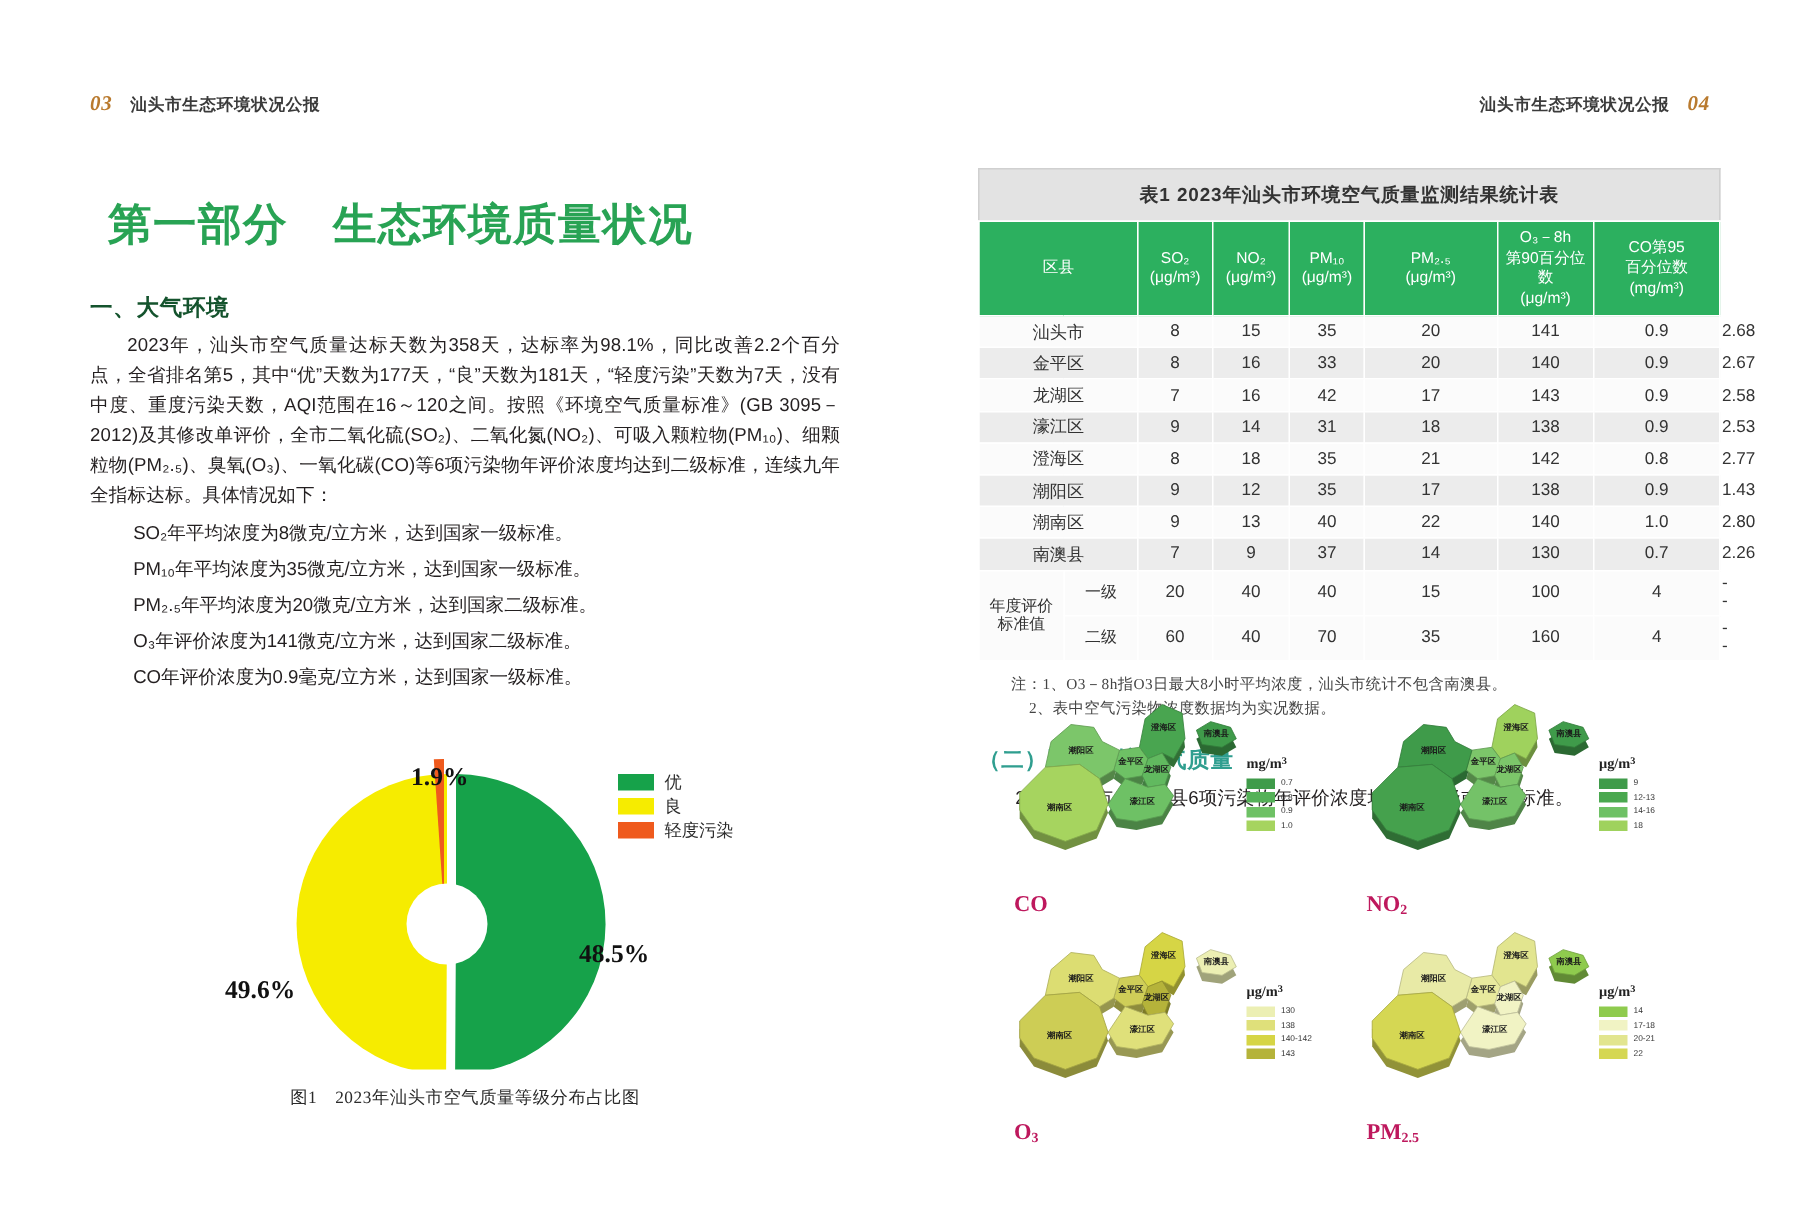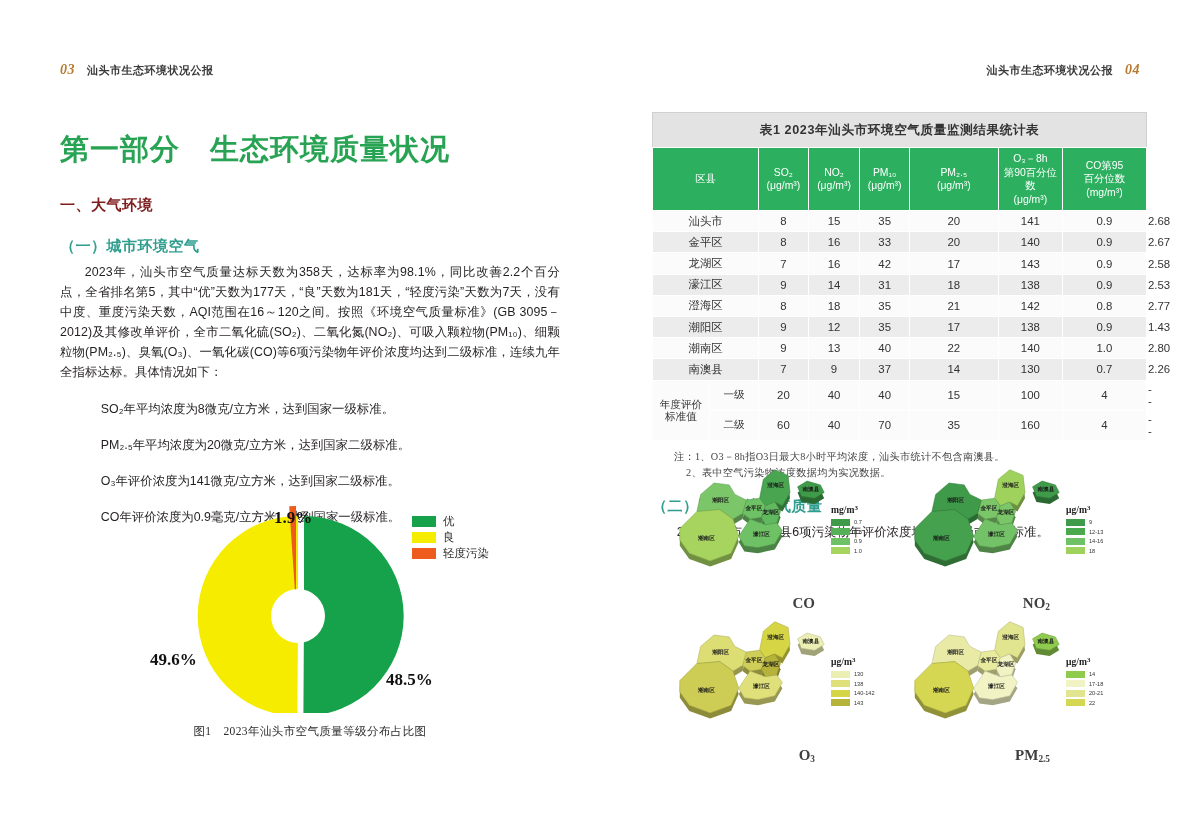--- a/index.html
+++ b/index.html
@@ -27,45 +27,45 @@
   .col-left  { position: absolute; left: 60px;  top: 120px; width: 500px; }
   .col-right { position: absolute; left: 652px; top: 112px; width: 495px; }
 
   
   #part-title {
     font-size: 29px; font-weight: bold; color: #28a354;
     letter-spacing: 1px; margin: 0 0 26px 60px; white-space: pre;
   }
 
   h2.sec {
-    font-size: 15px; font-weight: bold; color: #7f1d1d;
-    margin: 0 0 22px 0; letter-spacing: .5px;
+    font-size: 15px; font-weight: bold; color: #14532d;
+    margin: 0 0 5px 0; letter-spacing: .5px;
   }
   h3.sub {
     font-size: 15px; font-weight: bold; color: #2f9e8f;
     margin: 0 0 6px 0; letter-spacing: .5px;
   }
   p.body {
     font-size: 12.4px; line-height: 1.62; margin: 0 0 1px 0;
     text-align: justify; color: #231f20; letter-spacing: .1px;
   }
   p.body.indent { text-indent: 2em; }
-  p.item { font-size: 12.4px; line-height: 1.62; margin: 16px; text-indent: 2em; color: #231f20; }
+  p.item { font-size: 12.4px; line-height: 1.62; margin: 4px; text-indent: 2em; color: #231f20; }
   sub { font-size: .68em; vertical-align: -0.22em; }
   sup { font-size: .68em; vertical-align: 0.45em; }
 
   
   #figure-1 { position: absolute; left: 60px; top: 498px; width: 500px; }
   .pie-wrap { position: relative; height: 222px; }
   #pie-svg { position: absolute; left: 118px; top: 0; }
   .pie-label {
     position: absolute; font-family: "Liberation Serif","DejaVu Serif",serif;
     font-weight: bold; font-size: 17px; color: #111;
   }
-  #pie-label-excellent { left: 326px; top: 128px; margin-top: 44px; }
+  #pie-label-excellent { left: 326px; top: 128px; }
   #pie-label-good { left: 90px; top: 152px; }
   #pie-label-light { left: 214px; top: 10px; }
   #pie-legend { position: absolute; left: 352px; top: 16px; }
   .legend-row { display: flex; align-items: center; gap: 7px; height: 14px; margin-bottom: 2px; }
   .legend-swatch { width: 24px; height: 11px; display: block; }
   .legend-text {
     font-family: "Liberation Serif","DejaVu Serif",serif;
     font-size: 11.5px; color: #2b2b2b;
   }
   #fig-caption {
@@ -100,23 +100,23 @@
     font-size: 10.2px; color: #444; line-height: 1.55;
     margin: 8px 0 16px 22px; letter-spacing: .3px;
   }
   .table-notes div:nth-child(2) { margin-left: 12px; }
 
   
   #maps { position: absolute; left: 676px; top: 462px; width: 470px; }
   .map-grid { display: grid; grid-template-columns: 1fr 1fr; grid-template-rows: auto auto; }
   .map-cell { position: relative; height: 152px; }
   .map-title {
-    position: absolute; bottom: 2px; left: 0; right: 96px; text-align: right;
+    position: absolute; bottom: 2px; left: 0; right: 96px; text-align: left;
     font-family: "Liberation Serif","DejaVu Serif",serif;
-    font-weight: bold; font-size: 15px; color: #404040;
+    font-weight: bold; font-size: 15px; color: #be185d;
   }
   .map-title sub { font-size: .62em; }
   .map-legend { position: absolute; right: 2px; top: 42px; width: 78px; }
   .map-legend .unit {
     font-family: "Liberation Serif","DejaVu Serif",serif;
     font-weight: bold; font-size: 9.6px; color: #222; margin-bottom: 3px;
   }
   .map-legend .unit sup { font-size: .72em; }
   .lg-row { display: flex; align-items: center; gap: 4px; height: 8px; margin-bottom: 1.6px; }
   .lg-sw { width: 19px; height: 7px; display: block; }
@@ -132,30 +132,30 @@
 
 <div class="runhead" id="runhead-left">
   <span class="folio">03</span>
   <span class="rh-title">汕头市生态环境状况公报</span>
 </div>
 <div class="runhead" id="runhead-right">
   <span class="rh-title">汕头市生态环境状况公报</span>
   <span class="folio">04</span>
 </div>
 
-<div style="position:absolute;left:0;top:130px;width:600px;">
+<div style="position:absolute;left:12px;top:130px;width:600px;">
   <h1 id="part-title">第一部分　生态环境质量状况</h1>
 </div>
 
 <div class="col-left" style="top:196px;">
   <h2 class="sec">一、大气环境</h2>
-  <h3 class="sub">（一）城市环境空气</h3>
   <p class="body indent">2023年，汕头市空气质量达标天数为358天，达标率为98.1%，同比改善2.2个百分点，全省排名第5，其中“优”天数为177天，“良”天数为181天，“轻度污染”天数为7天，没有中度、重度污染天数，AQI范围在16～120之间。按照《环境空气质量标准》(GB 3095－2012)及其修改单评价，全市二氧化硫(SO₂)、二氧化氮(NO₂)、可吸入颗粒物(PM₁₀)、细颗粒物(PM₂.₅)、臭氧(O₃)、一氧化碳(CO)等6项污染物年评价浓度均达到二级标准，连续九年全指标达标。具体情况如下：</p>
   <div style="margin-top:2px;">
     <p class="item">SO₂年平均浓度为8微克/立方米，达到国家一级标准。</p>
+    <p class="item">PM₁₀年平均浓度为35微克/立方米，达到国家一级标准。</p>
     <p class="item">PM₂.₅年平均浓度为20微克/立方米，达到国家二级标准。</p>
     <p class="item">O₃年评价浓度为141微克/立方米，达到国家二级标准。</p>
     <p class="item">CO年评价浓度为0.9毫克/立方米，达到国家一级标准。</p>
   </div>
 </div>
 
 <div id="figure-1">
   <div class="pie-wrap">
     <svg id="pie-svg" width="240" height="215" viewBox="0 0 240 215">
 

